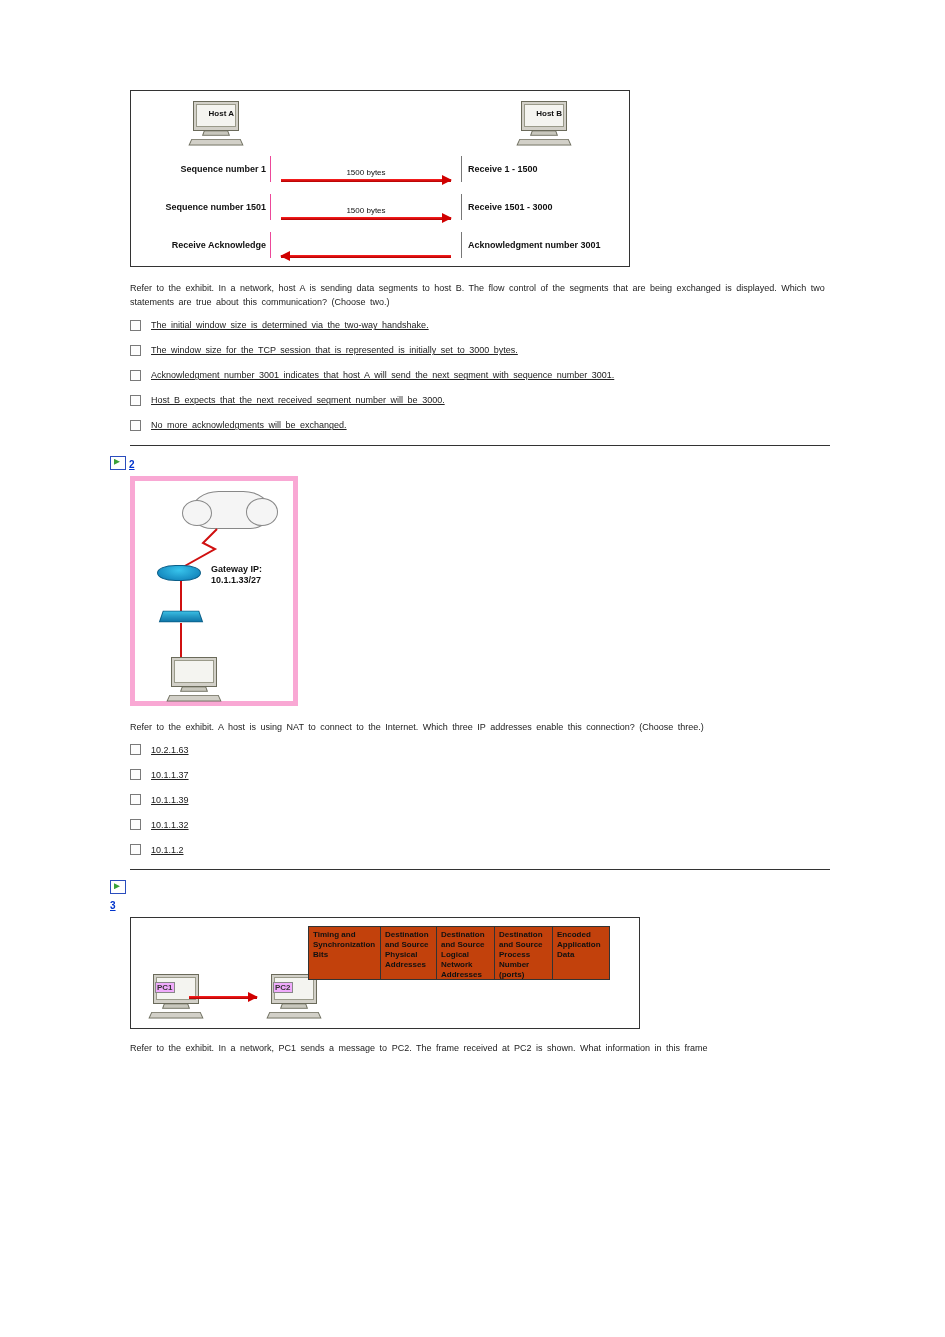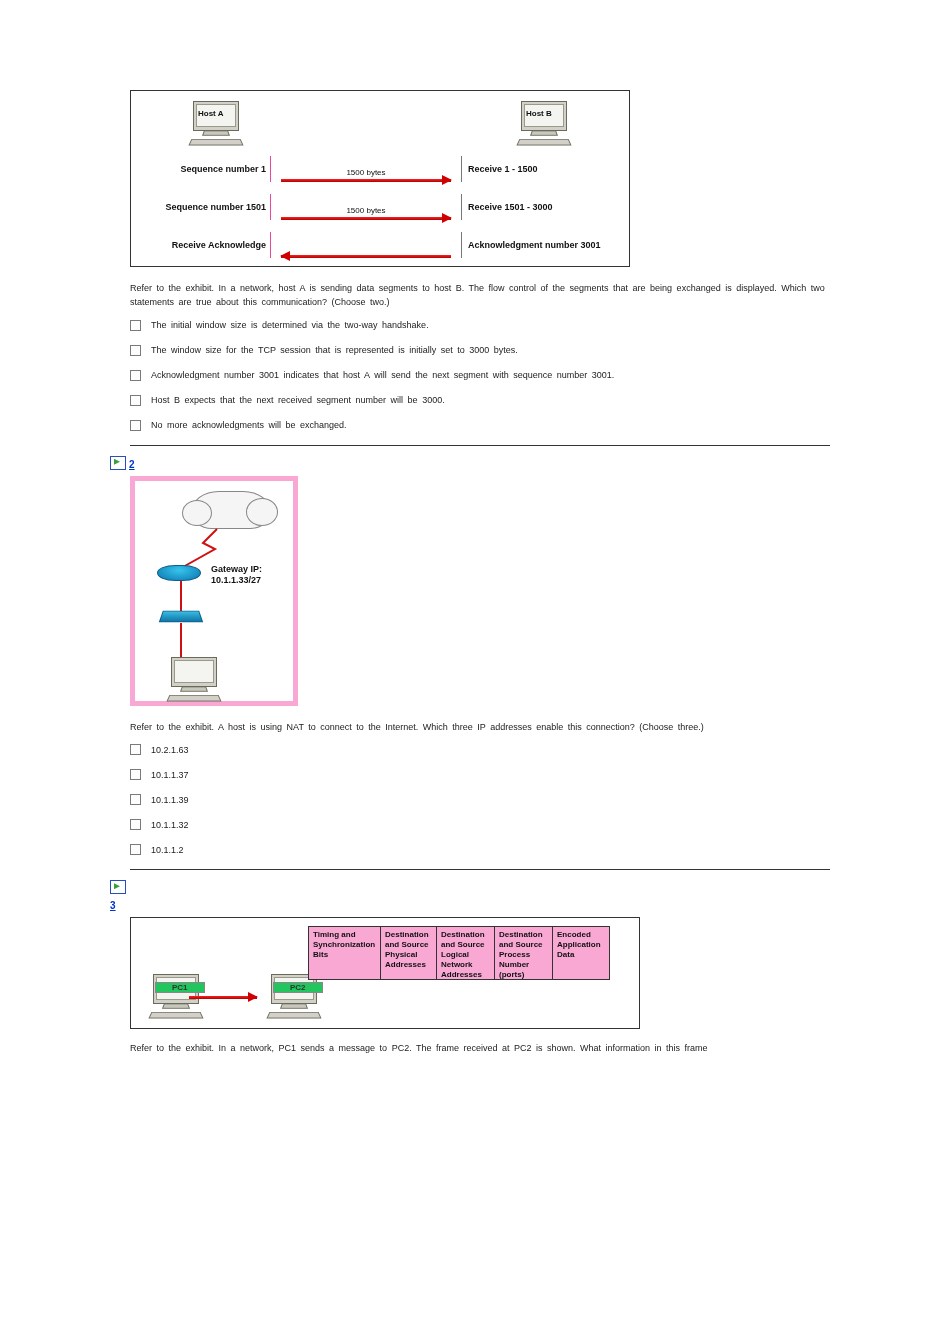--- a/index.html
+++ b/index.html
@@ -50,21 +50,21 @@
     position: absolute;
     left: 5px; top: 3px;
     width: 40px; height: 23px;
     background: #f4f4f0;
     border: 1px solid #9a9a8a;
   }
   .mon-label {
     position: absolute;
     left: 7px; top: 8px;
     width: 36px;
-    text-align: left;
+    text-align: right;
     font-size: 8px;
     font-weight: bold;
     color: #111;
   }
   .mon-base {
     position: absolute;
     left: 12px; top: 29px;
     width: 26px; height: 6px;
     background: #c8c7bd;
     border: 1px solid #6a6a5a;
@@ -128,20 +128,21 @@
     margin-bottom: 10px;
   }
   .option {
     display: flex;
     align-items: center;
     gap: 10px;
     margin: 0 0 14px 20px;
     font-size: 9px;
     color: #222;
     word-spacing: 2px;
+    text-decoration: underline;
   }
   .chk {
     width: 11px; height: 11px;
     border: 1px solid #7a7a7a;
     background: #fdfdfd;
     flex: none;
   }
   .hr {
     border: none;
     border-top: 1px solid #333;
@@ -243,22 +244,22 @@
     margin-left: 20px;
     margin-bottom: 12px;
     position: relative;
   }
   .pc3a { position: absolute; left: 10px; top: 56px; }
   .pc3b { position: absolute; left: 128px; top: 56px; justify-content: center; }
   .pclabel {
     position: absolute;
     left: 4px; top: 8px;
     font-size: 8px; font-weight: bold;
-    background: #22c55e;
-    padding: 0 16px;
+    background: #f0abfc;
+    padding: 0 1px;
     border: 1px solid #888;
   }
   .arrow3 {
     position: absolute;
     left: 58px; top: 78px;
     width: 68px; height: 3px;
     background: linear-gradient(#ff2020,#b00000);
   }
   .arrow3::after {
     content: '';
@@ -266,21 +267,21 @@
     right: -1px; top: -4px;
     border-top: 5px solid transparent;
     border-bottom: 5px solid transparent;
     border-left: 10px solid #d00000;
   }
   .frametable {
     position: absolute;
     left: 177px; top: 8px;
     display: flex;
     border: 1px solid #333;
-    background: #f9a8d4;
+    background: #c2410c;
   }
   .fcell {
     border-right: 1px solid #333;
     font-size: 8px;
     font-weight: bold;
     color: #111;
     padding: 3px 4px;
     height: 52px;
     line-height: 1.25;
   }

